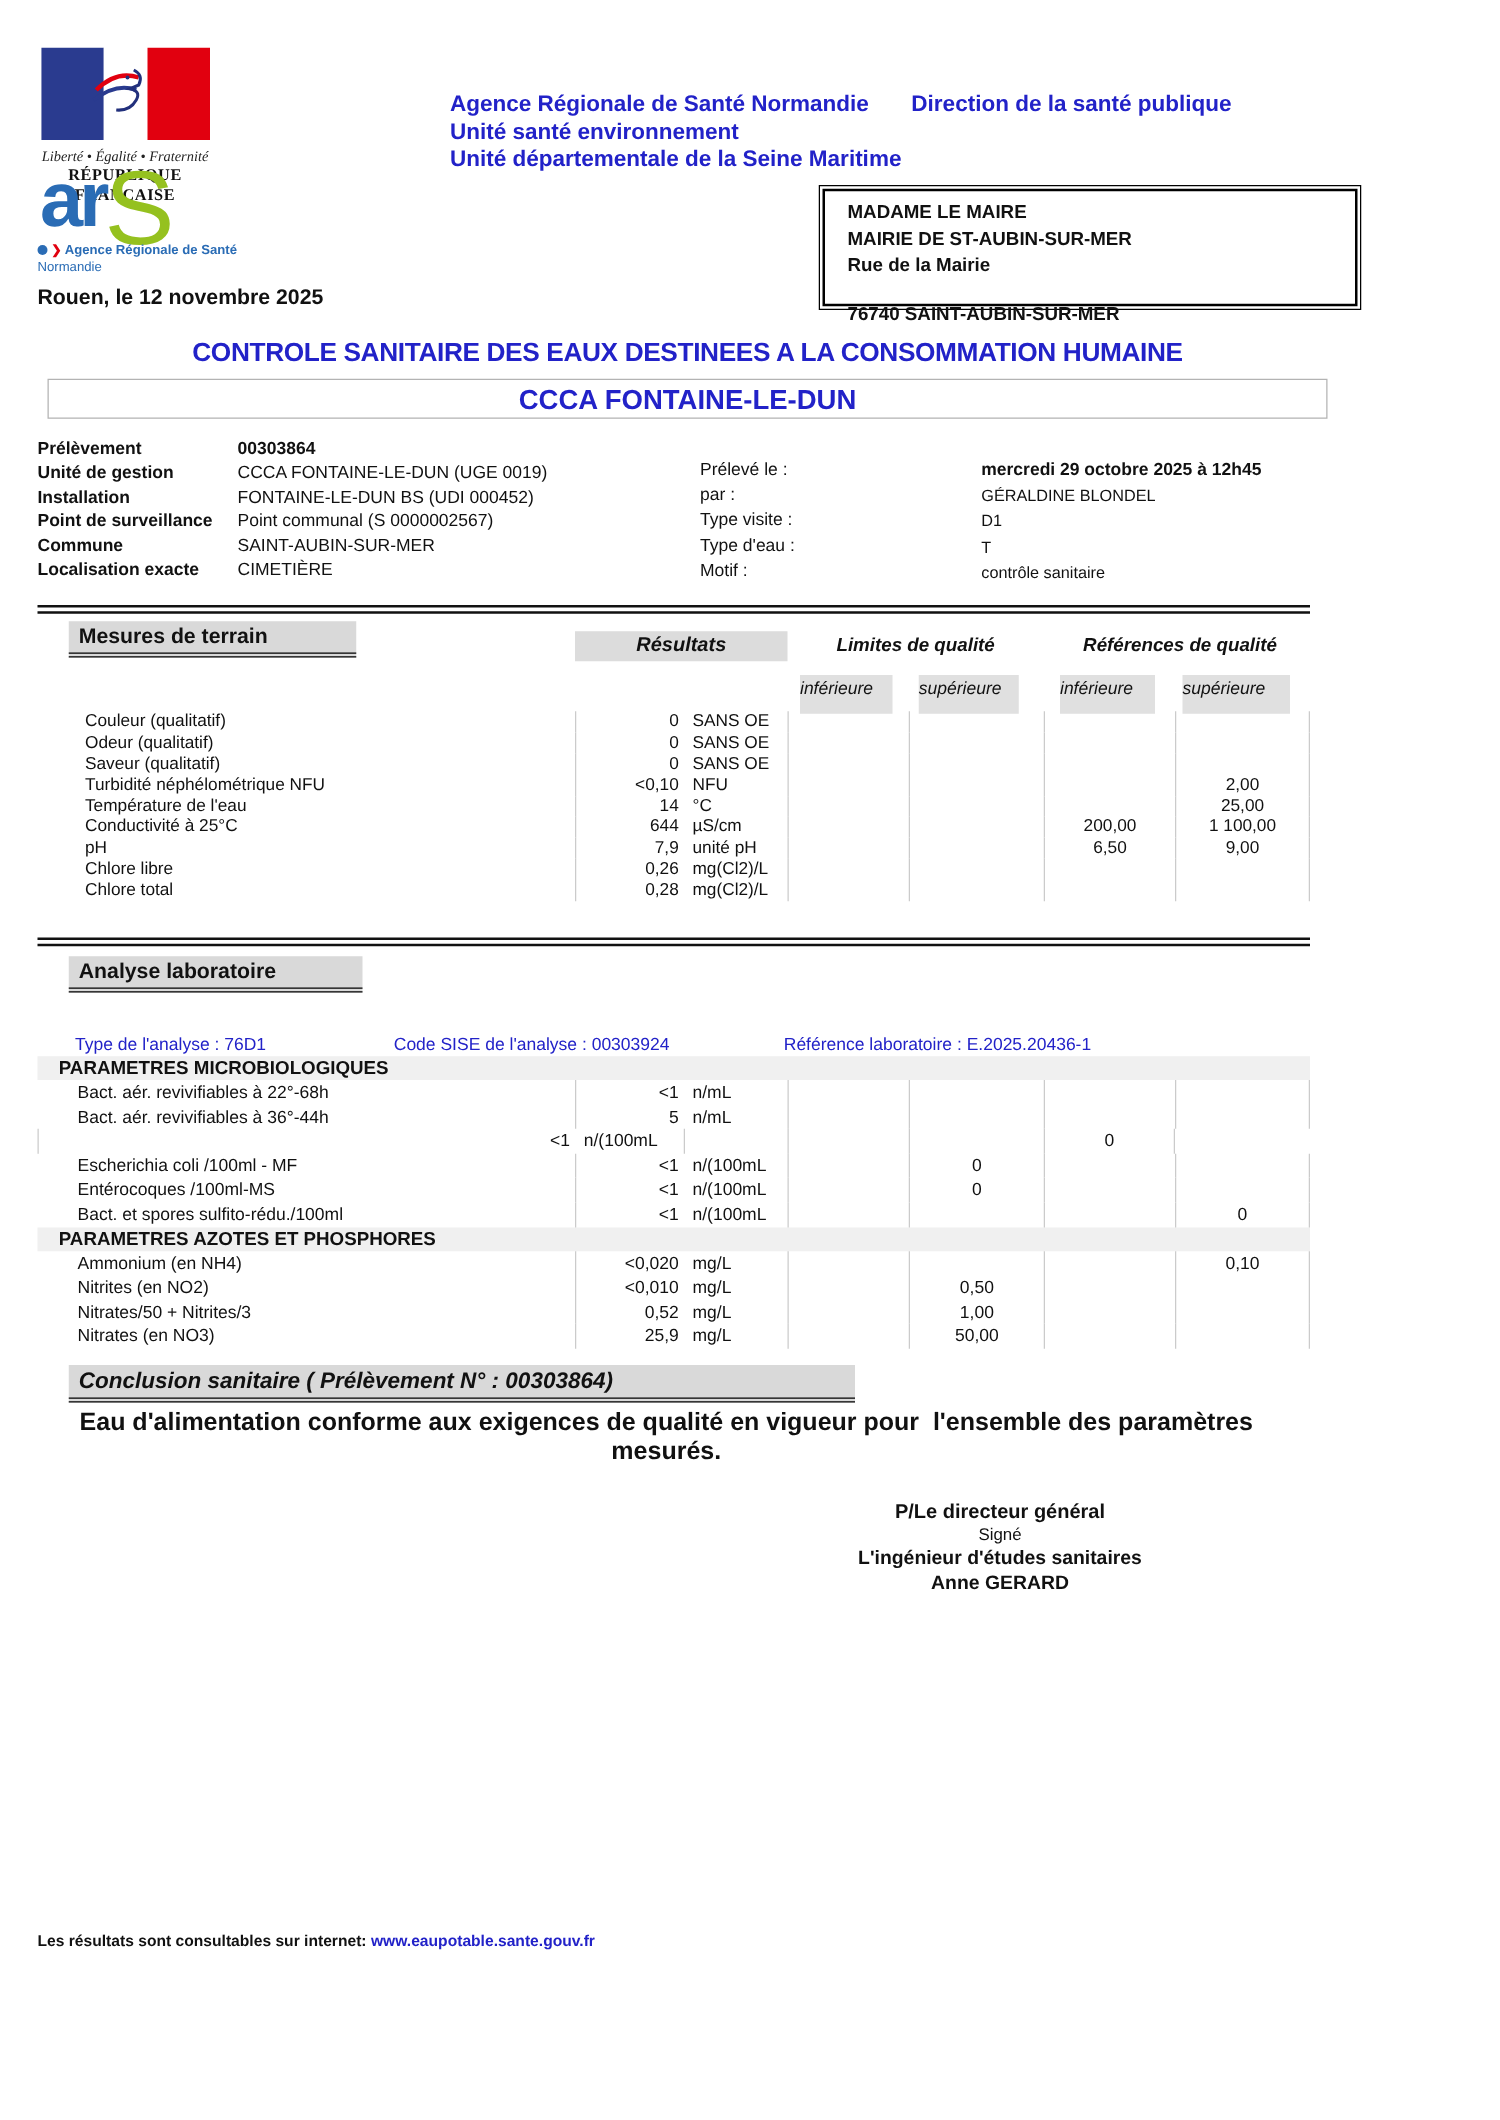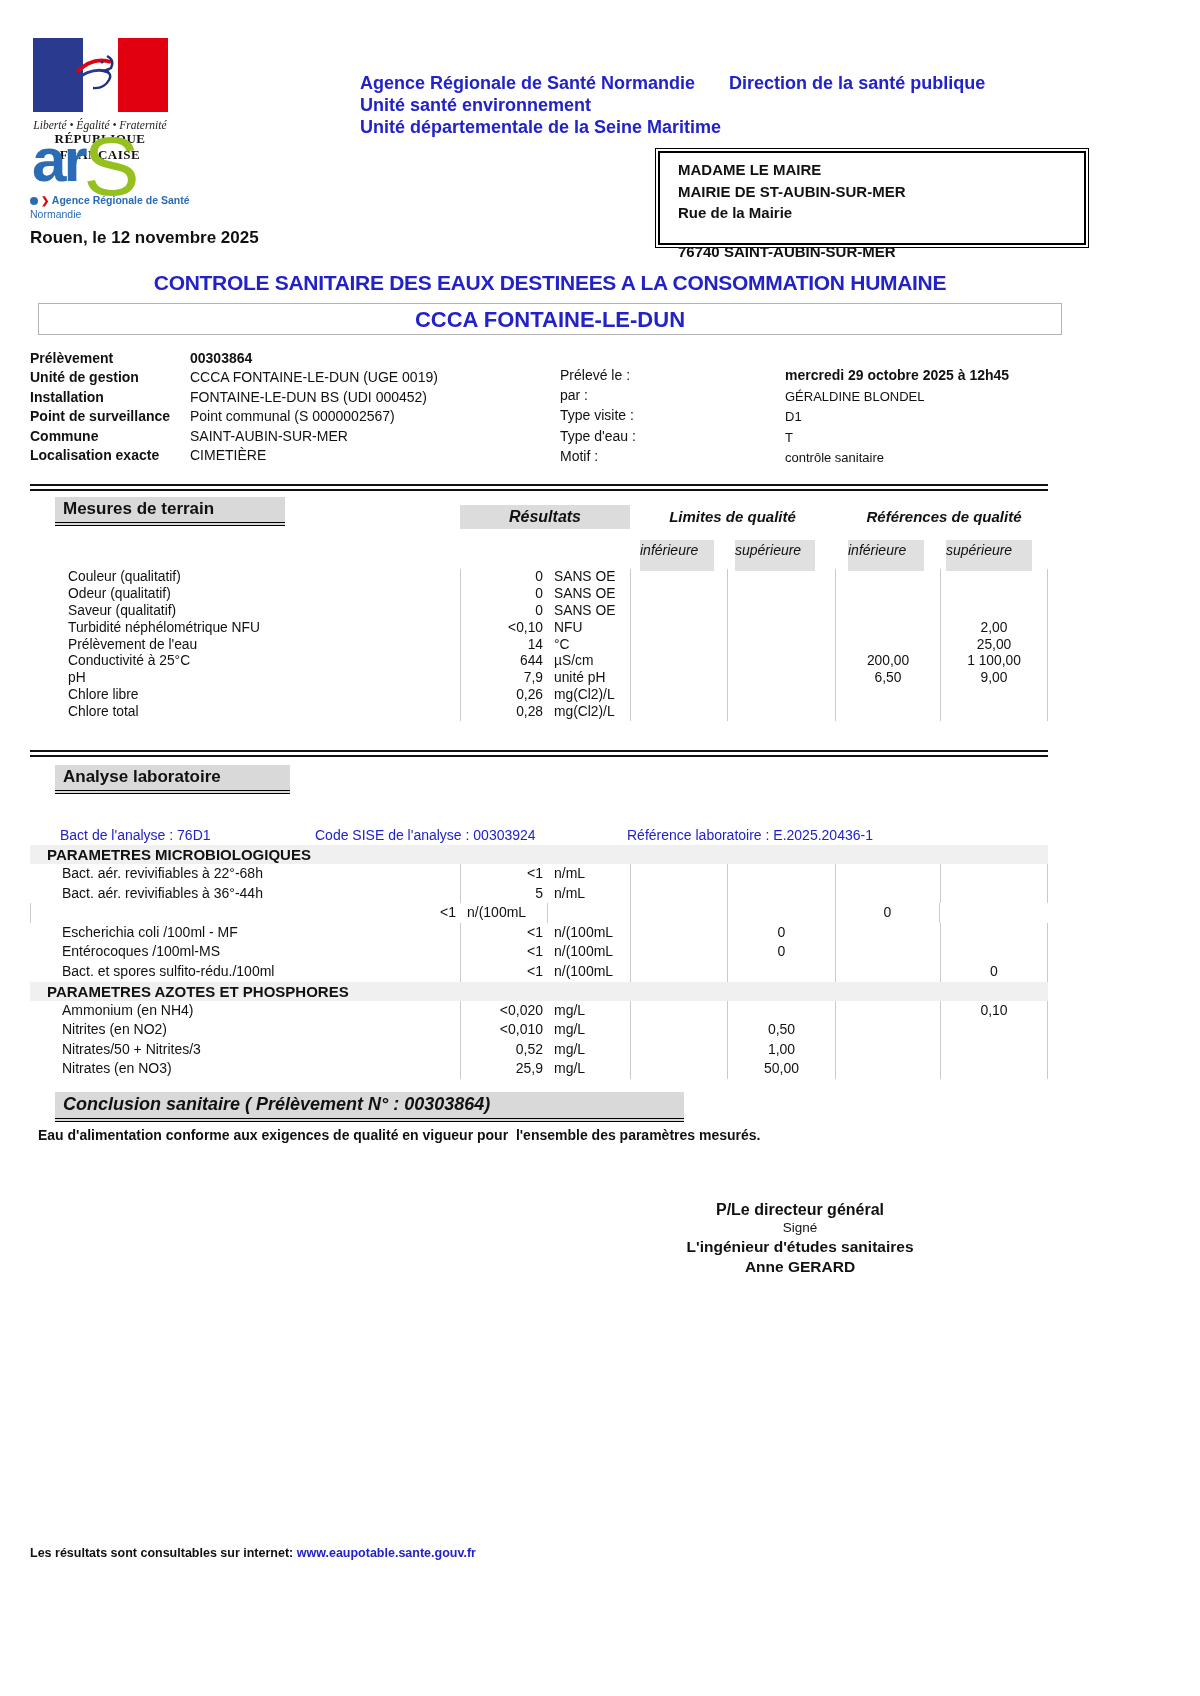--- a/index.html
+++ b/index.html
@@ -78,21 +78,21 @@
   #field-table{left:30px;top:569px;width:1018px;}
   #field-table .grid7{height:16.9px;line-height:16.9px;font-size:13.8px;}
   #lab-table{left:30px;top:845px;width:1018px;}
   #lab-table .grid7{height:19.6px;line-height:19.6px;font-size:14px;}
   #lab-table .c-name{padding-left:32px;}
   .band{height:19px;line-height:19px;background:#f0f0f0;font-weight:bold;font-size:15px;padding-left:17px;}
 
   .lab-meta{top:827px;font-size:14px;color:#2222c8;white-space:nowrap;}
   #meta-type{left:60px;}#meta-sise{left:315px;}#meta-ref{left:627px;}
 
-  .conclusion-text{left:38px;top:1127px;width:990px;font-size:14px;font-weight:bold;white-space:pre-wrap;}
+  .conclusion-text{left:38px;top:1127px;width:990px;font-size:20px;font-weight:bold;white-space:pre-wrap;text-align:center;}
 
   .signature{left:620px;top:1200px;width:360px;text-align:center;}
   .sig1{font-size:16px;font-weight:bold;line-height:19px;}
   .sig2{font-size:13.5px;line-height:18px;}
   .sig3{font-size:15.5px;font-weight:bold;line-height:20px;}
   .sig4{font-size:15.5px;font-weight:bold;line-height:19px;}
 
   .footer{left:30px;top:1546px;font-size:12.5px;font-weight:bold;}
   .footer a{color:#2222c8;text-decoration:none;}
 </style>
@@ -237,21 +237,21 @@
     <div class="grid7">
         <div class="c-name">Turbidité néphélométrique NFU</div>
         <div class="c-val">&lt;0,10</div>
         <div class="c-unit">NFU</div>
         <div class="c-li"></div>
         <div class="c-ls"></div>
         <div class="c-ri"></div>
         <div class="c-rs">2,00</div>
       </div>
     <div class="grid7">
-        <div class="c-name">Prélèvement de l'eau</div>
+        <div class="c-name">Température de l'eau</div>
         <div class="c-val">14</div>
         <div class="c-unit">°C</div>
         <div class="c-li"></div>
         <div class="c-ls"></div>
         <div class="c-ri"></div>
         <div class="c-rs">25,00</div>
       </div>
     <div class="grid7">
         <div class="c-name">Conductivité à 25°C</div>
         <div class="c-val">644</div>
@@ -286,21 +286,21 @@
         <div class="c-li"></div>
         <div class="c-ls"></div>
         <div class="c-ri"></div>
         <div class="c-rs"></div>
       </div>
   </div>
 
   <div class="abs hr-double" id="rule2"></div>
 
   <div class="abs sec-head" id="analyse-head">Analyse laboratoire</div>
-  <div class="abs lab-meta" id="meta-type">Bact de l'analyse : 76D1</div>
+  <div class="abs lab-meta" id="meta-type">Type de l'analyse : 76D1</div>
   <div class="abs lab-meta" id="meta-sise">Code SISE de l'analyse : 00303924</div>
   <div class="abs lab-meta" id="meta-ref">Référence laboratoire : E.2025.20436-1</div>
 
   <div class="abs" id="lab-table">
     <div class="band">PARAMETRES MICROBIOLOGIQUES</div>
     <div class="grid7">
         <div class="c-name">Bact. aér. revivifiables à 22°-68h</div>
         <div class="c-val">&lt;1</div>
         <div class="c-unit">n/mL</div>
         <div class="c-li"></div>

